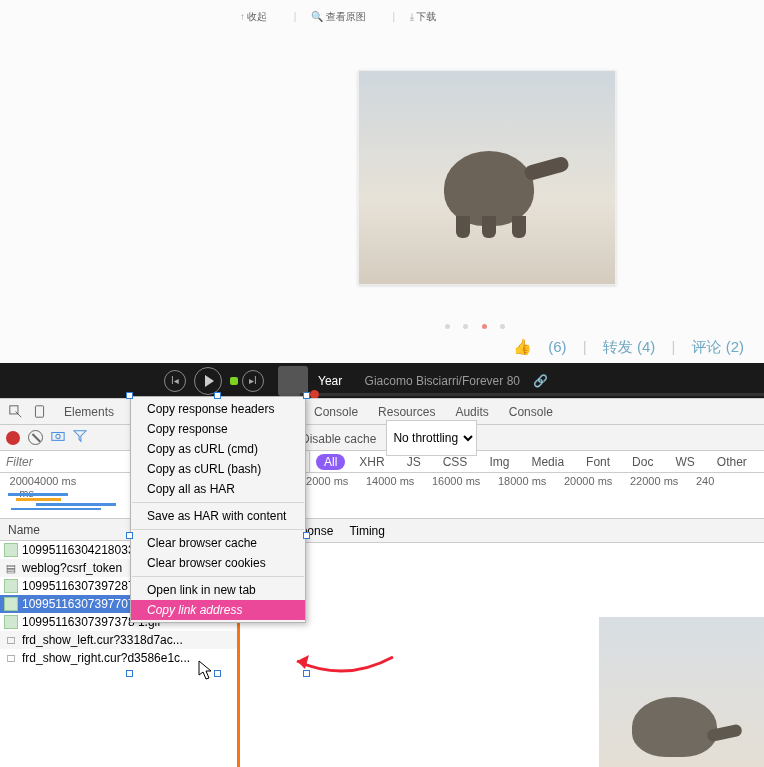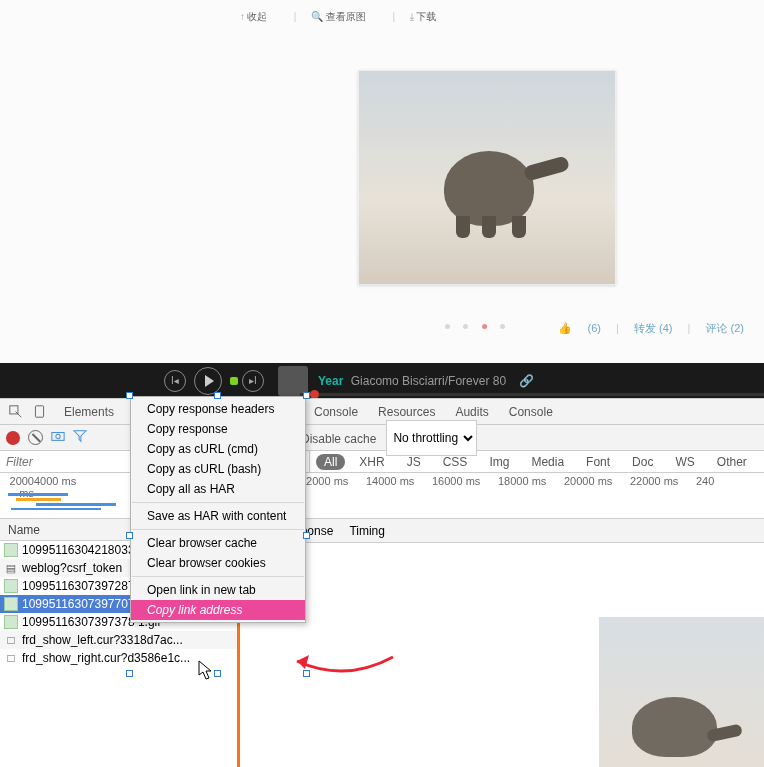--- a/index.html
+++ b/index.html
@@ -14,33 +14,33 @@
   .page-area .thumb .cat { position: absolute; left: 75px; top: 70px; width: 130px; height: 95px; }
   .page-area .thumb .cat .body { position: absolute; left: 10px; top: 10px; width: 90px; height: 75px; background: #6b6258; border-radius: 50% 50% 45% 45%; }
   .page-area .thumb .cat .tail { position: absolute; right: -5px; top: 20px; width: 45px; height: 15px; background: #5a5249; border-radius: 8px; transform: rotate(-15deg); }
   .page-area .thumb .cat .leg { position: absolute; width: 14px; height: 22px; background: #5a5249; border-radius: 0 0 6px 6px; bottom: -2px; }
   .page-area .thumb .cat .leg.l1 { left: 22px; }
   .page-area .thumb .cat .leg.l2 { left: 48px; }
   .page-area .thumb .cat .leg.l3 { left: 78px; }
   .page-area .dots { position: absolute; left: 440px; top: 318px; }
   .page-area .dots span { display: inline-block; width: 5px; height: 5px; border-radius: 50%; background: #d8d8d8; margin: 0 5px; }
   .page-area .dots span.active { background: #e88; }
-  .page-area .social { position: absolute; right: 20px; top: 321px; font-size: 11px; color: #6fa8c2; }
+  .page-area .social { position: absolute; right: 20px; top: 338px; font-size: 15px; color: #6fa8c2; }
   .page-area .social span { margin-left: 12px; cursor: pointer; }
 
   
   .player-bar { position: absolute; left: 0; top: 363px; right: 0; height: 35px; background: #1a1a1a; color: #ccc; display: flex; align-items: center; }
   .player-bar .pb-btn { width: 22px; height: 22px; margin: 0 4px; border: 1.5px solid #888; border-radius: 50%; display: flex; align-items: center; justify-content: center; cursor: pointer; font-size: 10px; color: #aaa; }
   .player-bar .pb-btn.play { width: 28px; height: 28px; }
   .player-bar .pb-btn.play::after { content: ""; border-left: 9px solid #ccc; border-top: 6px solid transparent; border-bottom: 6px solid transparent; margin-left: 2px; }
   .player-bar .spacer { width: 160px; }
   .player-bar .indicator { width: 8px; height: 8px; background: #7ed321; border-radius: 2px; margin-left: 4px; }
   .player-bar .cover { width: 30px; height: 30px; background: #555; margin: 0 10px; border-radius: 3px; }
   .player-bar .track { font-size: 12px; }
-  .player-bar .track .title { color: #14b8a6; font-weight: 700; margin-right: 4px; }
+  .player-bar .track .title { color: #ffffff; font-weight: 400; margin-right: 19px; }
   .player-bar .track .artist { color: #9a9a9a; }
   .player-bar .link-ic { margin-left: 10px; color: #888; }
   .player-bar .progress { position: absolute; left: 300px; right: 0; bottom: 2px; height: 3px; background: #333; }
   .player-bar .progress .dot { position: absolute; left: 10px; top: -3px; width: 9px; height: 9px; border-radius: 50%; background: #d43c2f; }
 
   
   .devtools { position: absolute; left: 0; top: 398px; right: 0; bottom: 0; background: #fff; border-top: 1px solid #ccc; }
 
   .dt-tabs { height: 26px; border-bottom: 1px solid #ccc; background: #f3f3f3; display: flex; align-items: center; padding: 0 6px; font-size: 12px; color: #555; }
   .dt-tabs .dt-ic { width: 18px; height: 18px; margin-right: 6px; display: flex; align-items: center; justify-content: center; border: 1px solid transparent; border-radius: 2px; cursor: pointer; }
@@ -54,21 +54,21 @@
   .dt-toolbar .no::after { content: ""; position: absolute; left: 2px; top: 6px; width: 11px; height: 1.5px; background: #666; transform: rotate(45deg); }
   .dt-toolbar .filter-ic svg, .dt-toolbar .funnel-ic svg { width: 14px; height: 14px; stroke: #4a90e2; fill: none; }
   .dt-toolbar .right-part { margin-left: 190px; display: flex; align-items: center; gap: 10px; }
   .dt-toolbar select { font-size: 12px; border: 1px solid #ccc; background: #fff; padding: 9px 2px; }
   .dt-toolbar input[type=checkbox] { margin-right: 3px; }
 
   .dt-filter-row { height: 22px; border-bottom: 1px solid #ccc; display: flex; background: #fff; }
   .dt-filter-row .filter-input { flex: 0 0 310px; border: none; border-right: 1px solid #ccc; padding: 0 6px; font-style: italic; color: #999; font-size: 12px; }
   .dt-filter-row .type-pills { display: flex; align-items: center; padding: 0 6px; gap: 6px; font-size: 12px; }
   .dt-filter-row .pill { padding: 1px 8px; border-radius: 9px; cursor: pointer; color: #555; }
-  .dt-filter-row .pill.active { background: #737373; color: #fff; }
+  .dt-filter-row .pill.active { background: #8b5cf6; color: #fff; }
 
   .dt-timeline { height: 46px; border-bottom: 1px solid #ccc; position: relative; background: #fff; font-size: 11px; overflow: hidden; }
   .dt-timeline .ticks { display: flex; position: absolute; top: 2px; left: 0; width: 100%; }
   .dt-timeline .ticks span { flex: 0 0 66px; color: #666; }
   .dt-timeline .ticks span:first-child { flex: 0 0 34px; text-align: right; }
   .dt-timeline .activity { position: absolute; top: 20px; left: 6px; width: 120px; height: 20px; }
   .dt-timeline .bar { position: absolute; height: 3px; background: #4a90e2; }
 
   .dt-body { position: absolute; top: 120px; left: 0; right: 0; bottom: 0; display: flex; }
   .dt-list { width: 240px; border-right: 3px solid #f97316; display: flex; flex-direction: column; }

